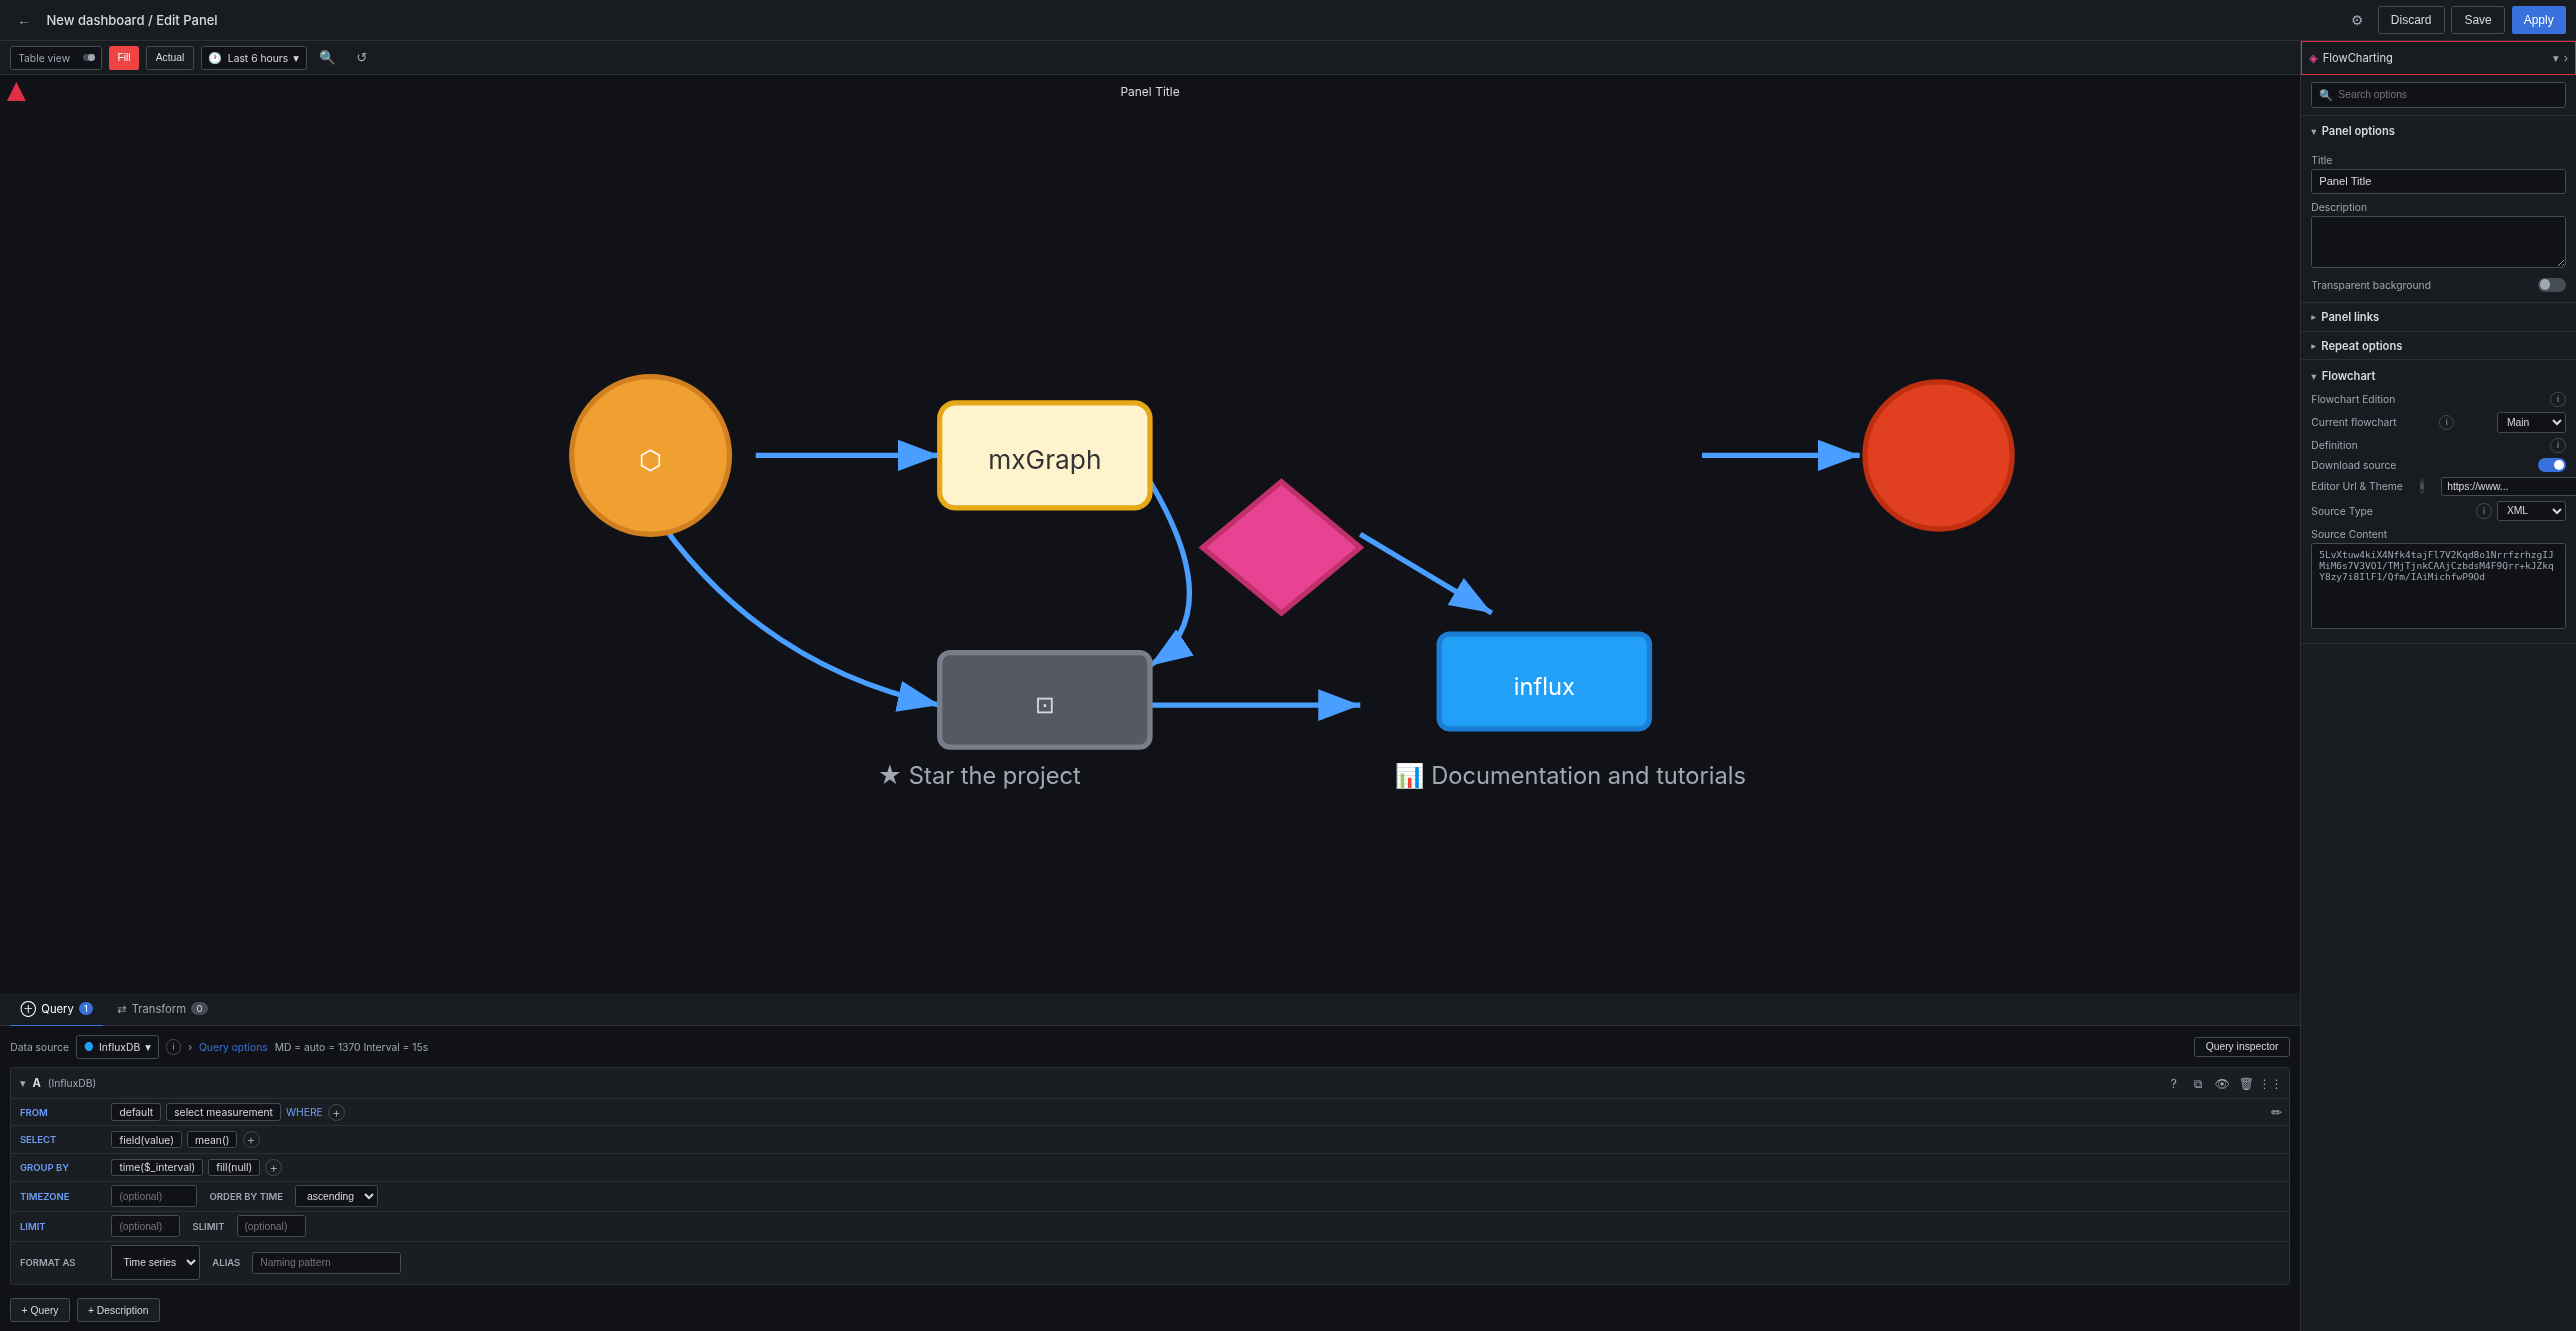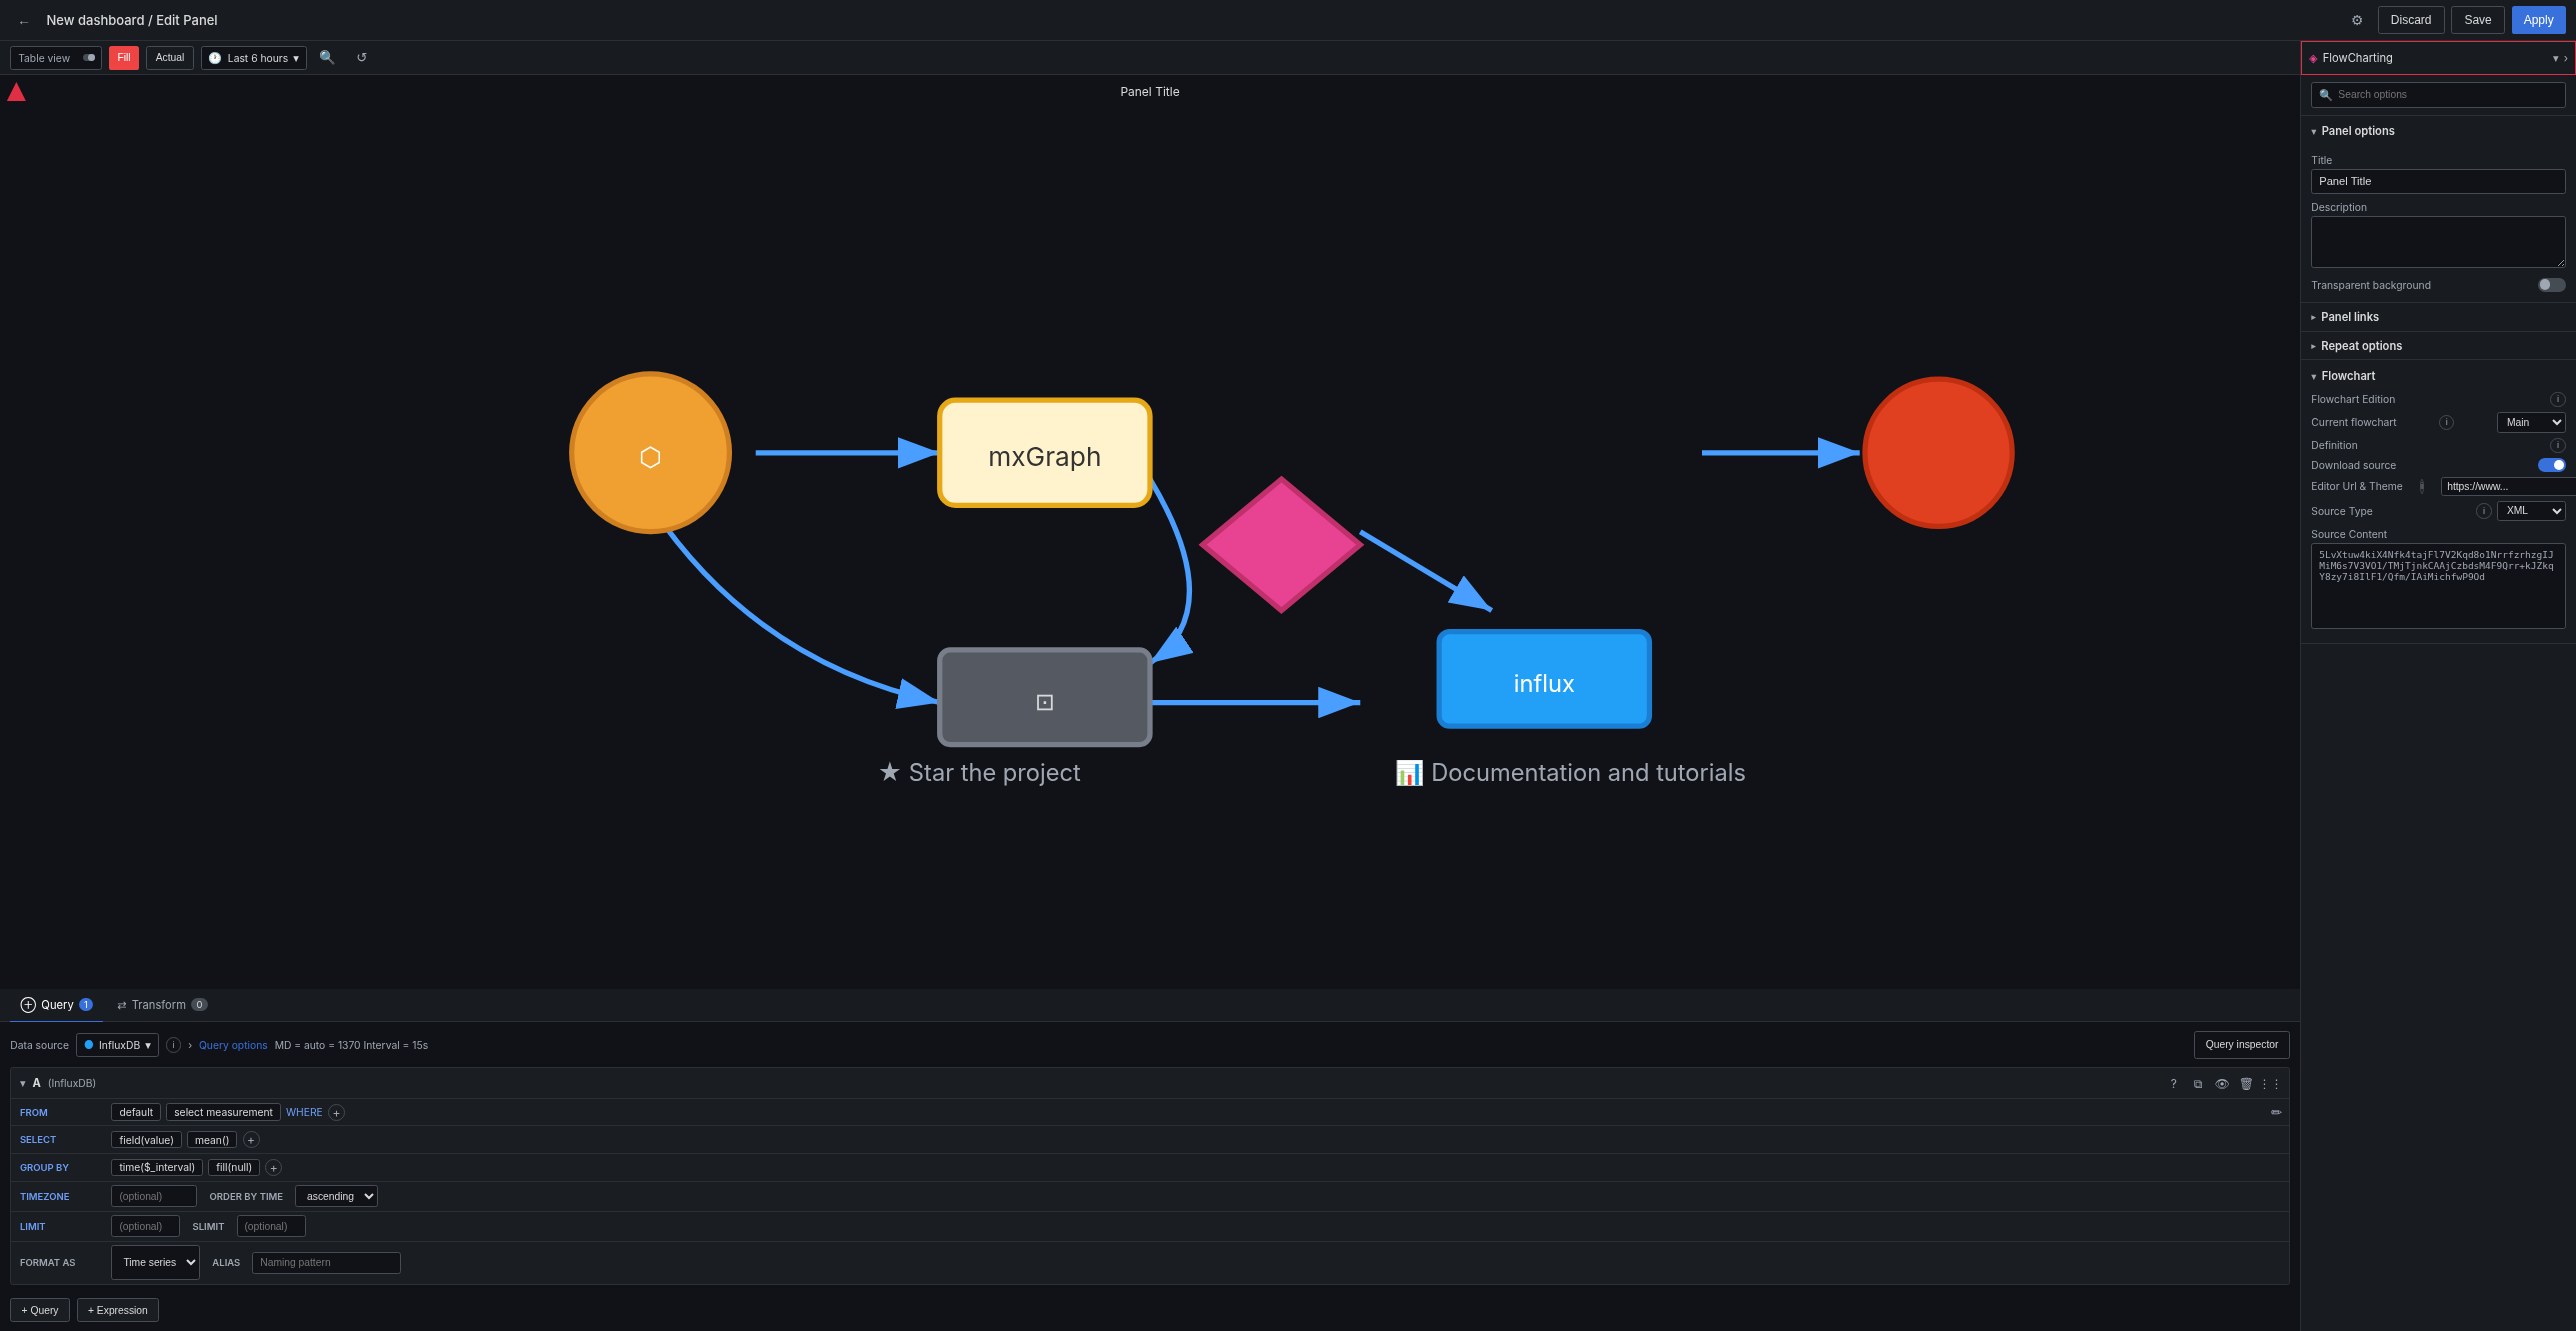--- a/index.html
+++ b/index.html
@@ -275,21 +275,21 @@
       cursor: pointer;
     }
     .query-options-link {
       color: #3871dc;
       font-size: 10.3px;
       cursor: pointer;
     }
     .query-meta { color: #9fa7b3; font-size: 10.3px; }
     .query-inspector-btn {
       margin-left: auto;
-      height: 28px;
+      height: 20px;
       padding: 0 10.3px;
       background: #111217;
       border: 0.9px solid #464c54;
       border-radius: 2.6px;
       color: #d8d9da;
       font-size: 10.3px;
       cursor: pointer;
     }
 
     
@@ -911,21 +911,21 @@
             </select>
             <span class="row-label" style="width:auto; padding:0 6.9px; color:#9fa7b3;">ALIAS</span>
             <input class="alias-input" placeholder="Naming pattern" style="">
           </div>
         </div>
 
       </div>
 
       <div class="add-query-row">
         <button class="add-btn">+ Query</button>
-        <button class="add-btn">+ Expression</button>
+        <button class="add-btn">+ Description</button>
       </div>
 
     </div>
   </div>
 
   <div class="right-panel">
 
     <div class="panel-selector">
       <span style="color:#e84393;">◈</span>
       <span class="panel-selector-text">FlowCharting</span>

